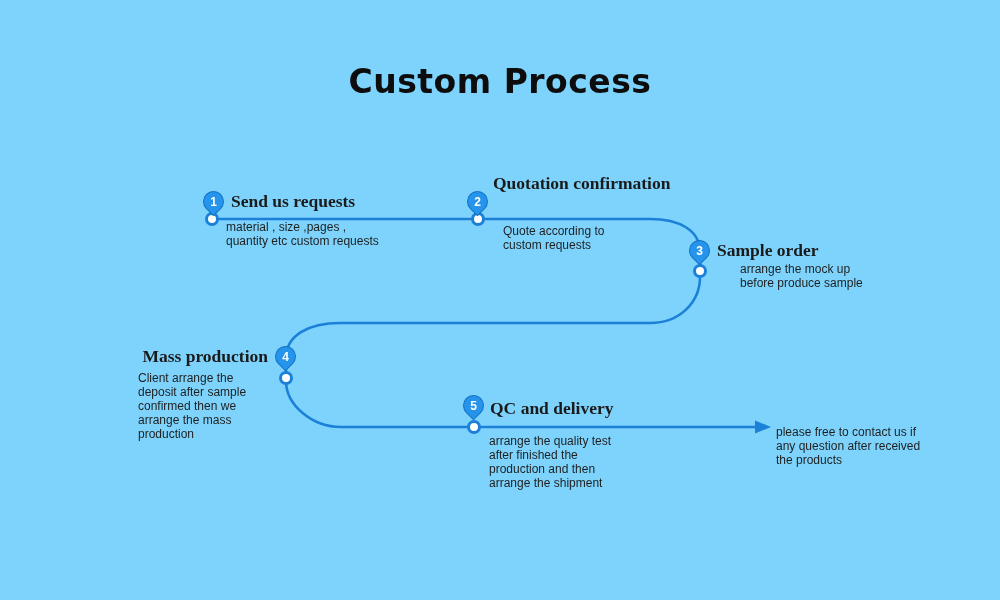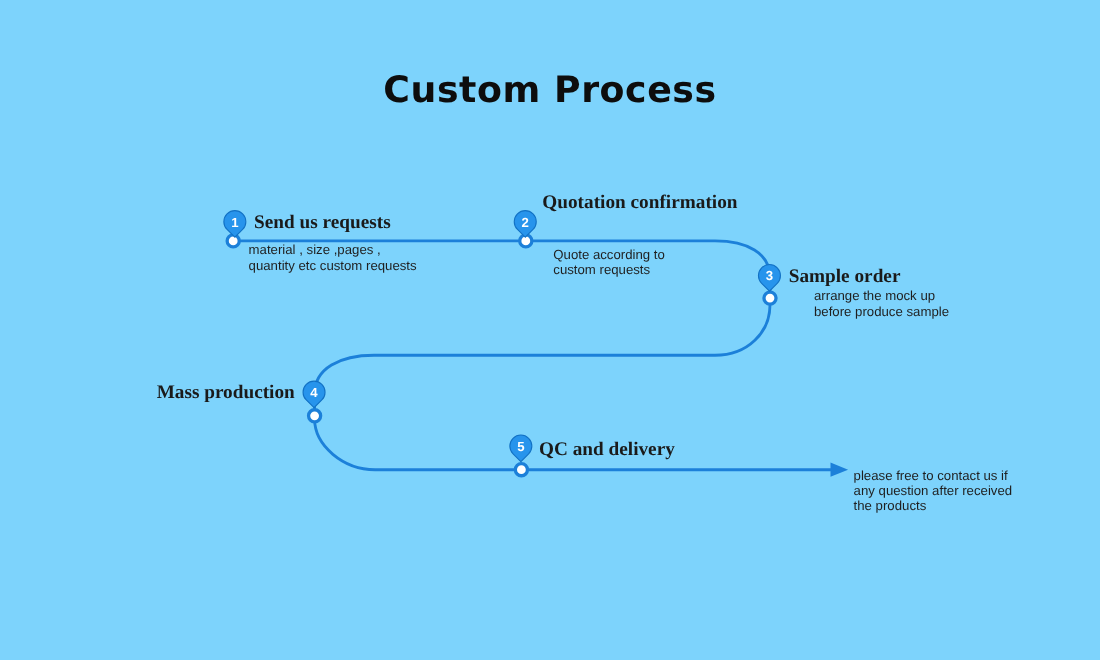--- a/index.html
+++ b/index.html
@@ -142,24 +142,33 @@
   <div class="node node-3"></div>
   <h2 class="step-title title-3">Sample order</h2>
   <div class="step-desc desc-3">arrange the mock up
 before produce sample</div>
 
   <div class="pin pin-4">
     <span class="num">4</span>
   </div>
   <div class="node node-4"></div>
   <h2 class="step-title title-4">Mass production</h2>
+  <div class="step-desc desc-4">Client arrange the
+deposit after sample
+confirmed then we
+arrange the mass
+production</div>
 
   <div class="pin pin-5">
     <span class="num">5</span>
   </div>
   <div class="node node-5"></div>
   <h2 class="step-title title-5">QC and delivery</h2>
+  <div class="step-desc desc-5">arrange the quality test
+after finished the
+production and then
+arrange the shipment</div>
 
   <div class="step-desc desc-after">please free to contact us if
 any question after received
 the products</div>
 
 </div>
 
 </body></html>

